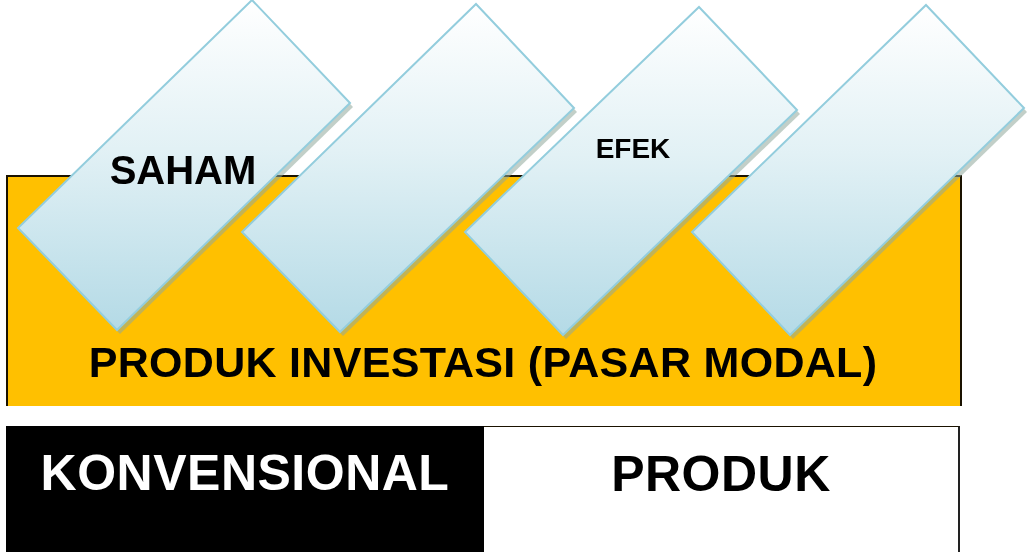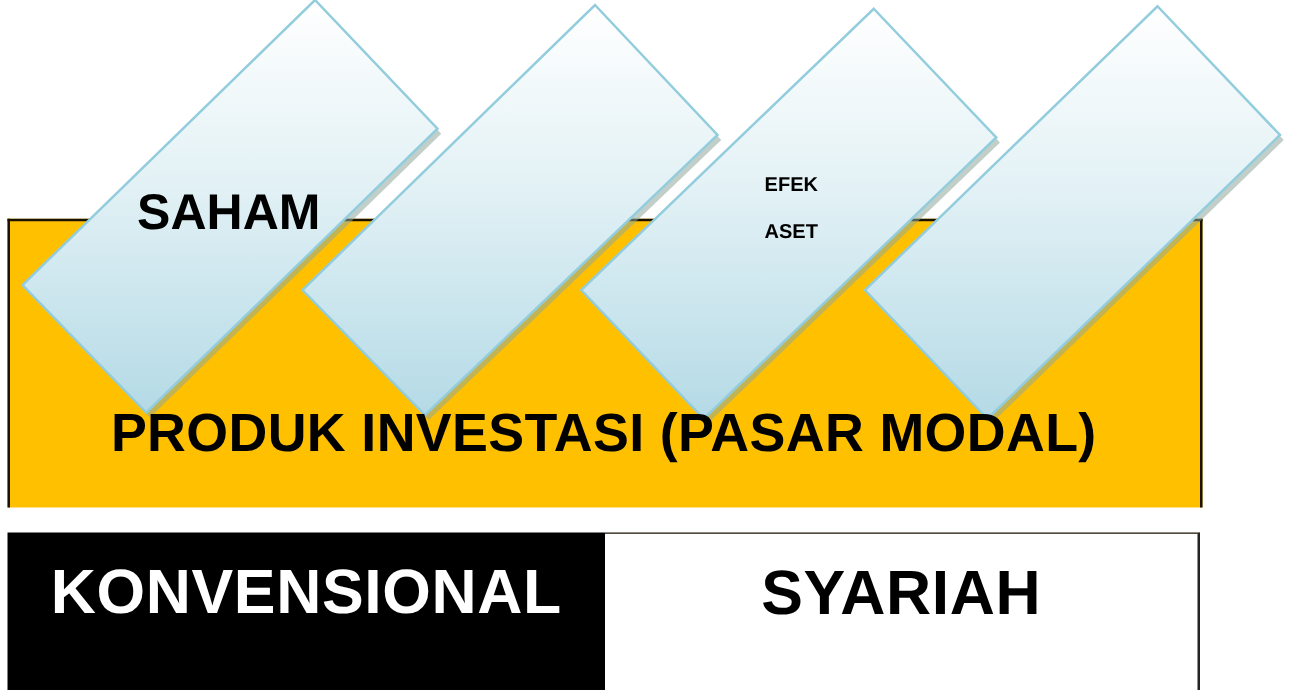--- a/index.html
+++ b/index.html
@@ -68,21 +68,21 @@
 
     .shapes-svg {
       position: absolute;
       left: 0; top: 0;
     }
 
     .headline {
       position: absolute;
       left: 6px;
       width: 954px;
-      top: 323px;
+      top: 338px;
       text-align: center;
       font-weight: bold;
       font-size: 43px;
       color: #000000;
       letter-spacing: 0.3px;
     }
 
     .shape-text {
       position: absolute;
       text-align: center;
@@ -94,21 +94,21 @@
       left: 90px; top: 150px; width: 186px;
       font-size: 40px;
       text-align: center;
     }
     .t-obligasi {
       left: 356px; top: 118px; width: 146px;
       font-size: 22px;
     }
     .t-efek {
       left: 548px; top: 130px; width: 170px;
-      font-size: 16px;
+      font-size: 28px;
       line-height: 37px;
     }
     .t-efek span { display: block; }
     .t-reksa {
       left: 775px; top: 130px; width: 170px;
       font-size: 39px;
       line-height: 64px;
     }
     .t-reksa span { display: block; }
   </style>
@@ -146,30 +146,29 @@
     </g>
   </svg>
 
   <div class="shape-text t-saham">
     <span>SAHAM</span>
   </div>
 
 
   <div class="shape-text t-efek">
     <span>EFEK</span>
-    <span>ASET</span>
   </div>
 
   <div class="shape-text t-reksa">
   </div>
 
   <div class="headline">PRODUK INVESTASI (PASAR MODAL)</div>
 
   <div class="bottom-row">
     <div class="conv-block">
       <div class="block-label">KONVENSIONAL</div>
     </div>
     <div class="syariah-block">
-      <div class="block-label">SYARIAH</div>
+      <div class="block-label">PRODUK</div>
     </div>
   </div>
 
 </div>
 
 </body></html>

